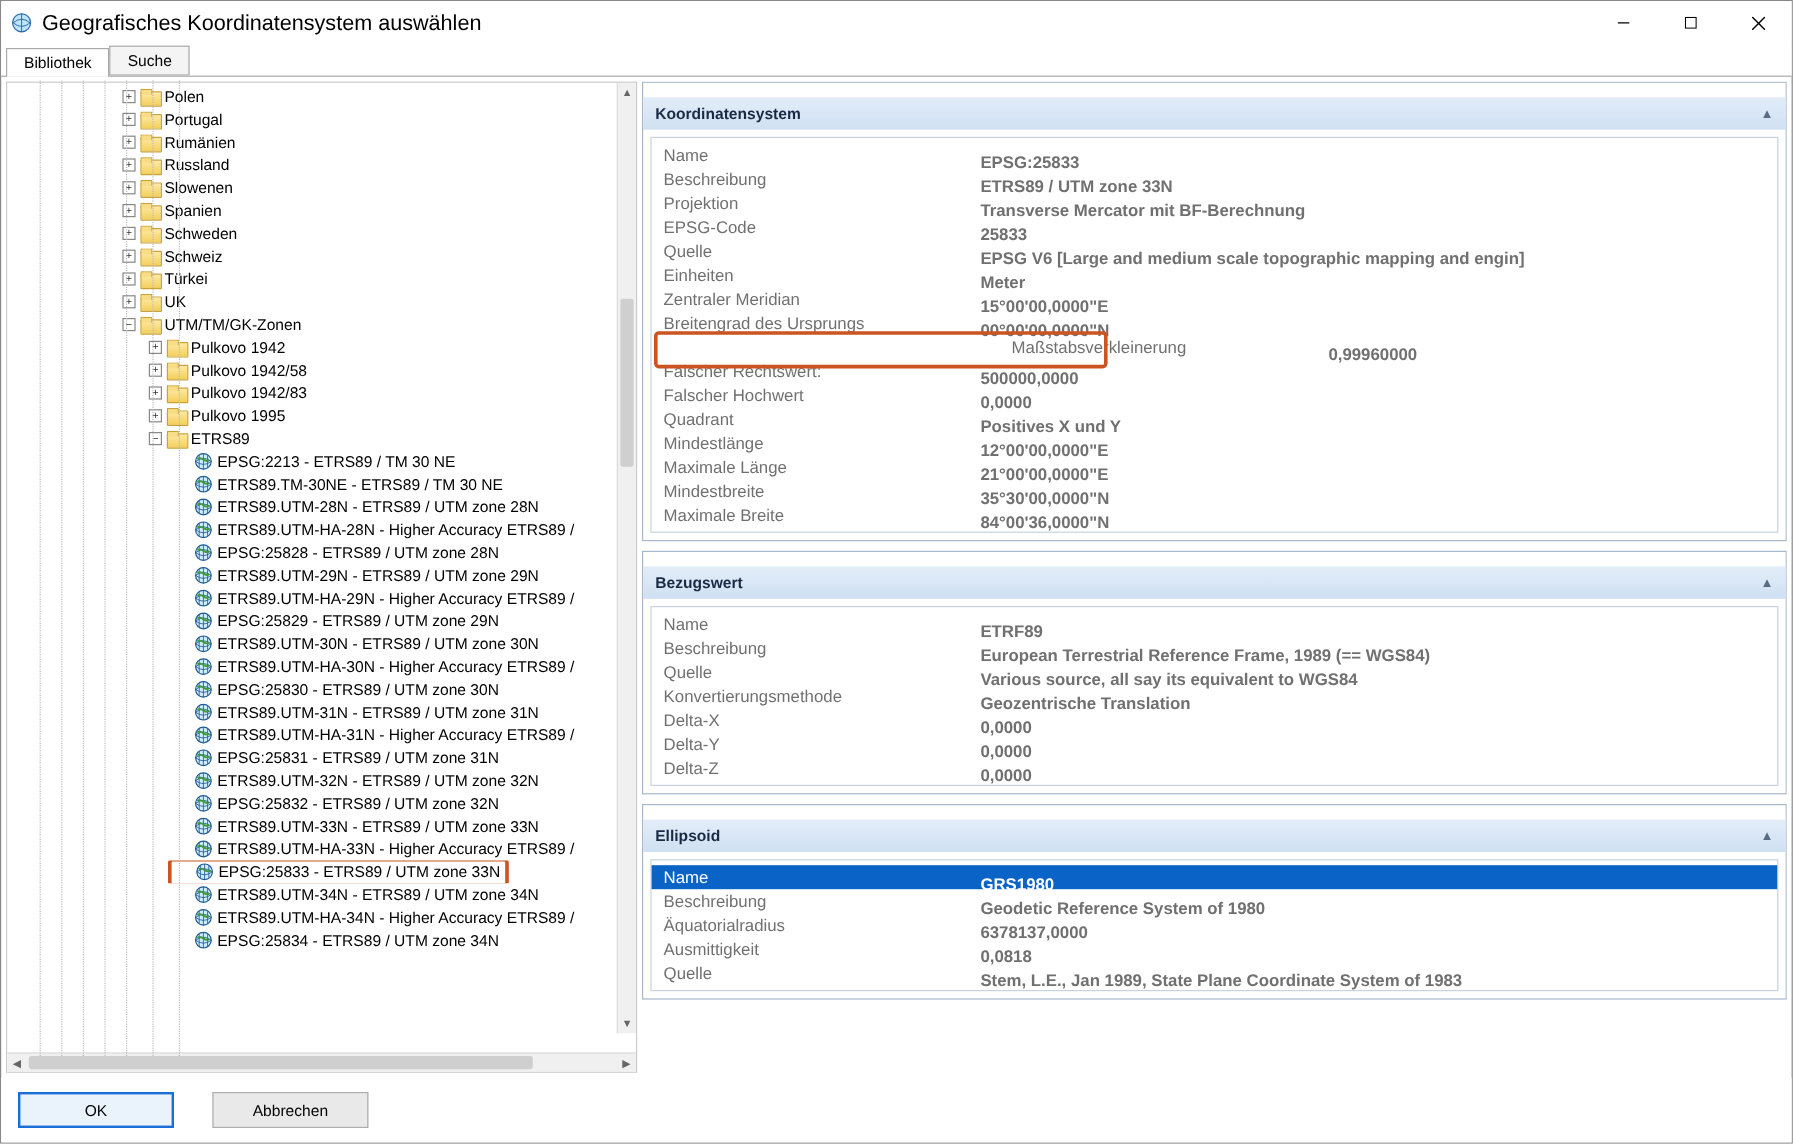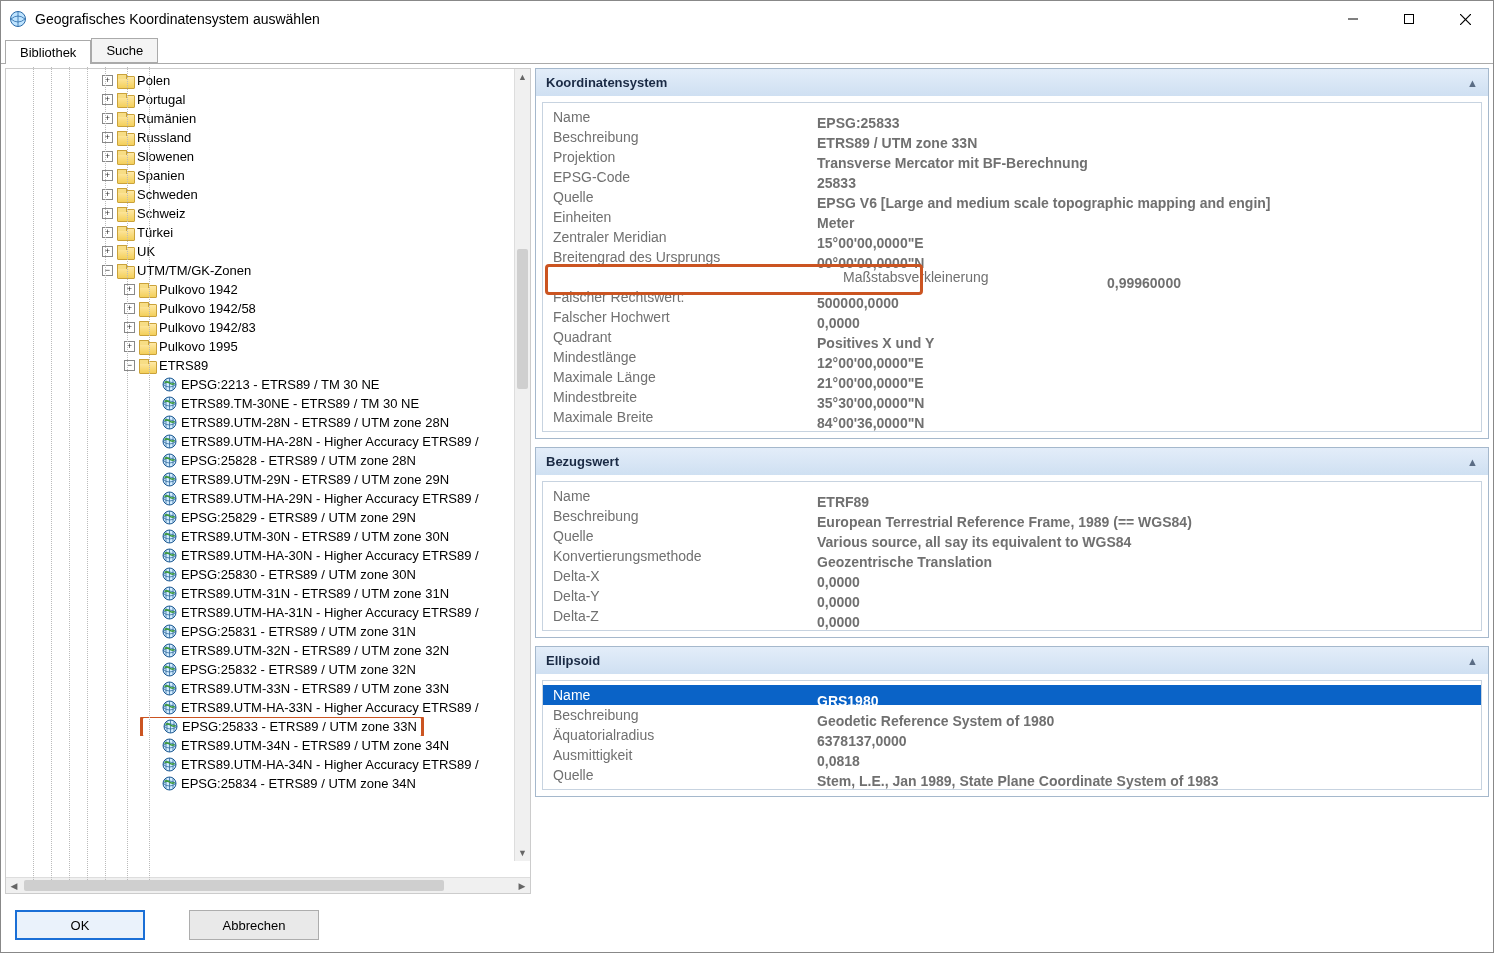--- a/index.html
+++ b/index.html
@@ -25,21 +25,21 @@
     display: flex;
     align-items: center;
     padding: 0 0 0 8px;
     background: #fff;
   }
   .titlebar .app-icon {
     width: 18px; height: 18px;
     margin-right: 8px;
     display: inline-flex; align-items: center; justify-content: center;
   }
-  .titlebar .title { flex: 1; font-size: 14px; }
+  .titlebar .title { flex: 1; font-size: 18px; }
   .win-controls { display: flex; }
   .win-btn {
     width: 56px; height: 36px;
     display: flex; align-items: center; justify-content: center;
     font-family: "Segoe UI Symbol", sans-serif;
     font-size: 12px;
   }
   .tabs {
     display: flex;
     padding: 0 4px;
@@ -176,20 +176,21 @@
   .section {
     border: 1px solid #a5b8cc;
   }
   .section-header {
     background: linear-gradient(#e3edf9,#cfe0f2);
     padding: 6px 10px;
     font-weight: bold;
     font-size: 13px;
     display:flex; align-items:center;
     color: #1a2a44;
+    margin-top: 12px;
   }
   .section-header .sp { flex:1; }
   .chevron {
     font-size: 11px; color: #5a6c84;
   }
   .section-body {
     border: 1px solid #c7d3e0;
     margin: 6px;
     padding: 4px 0;
     background: #fff;
@@ -221,21 +222,21 @@
     border: 3px solid #cb5421;
     border-radius: 4px;
     pointer-events: none;
   }
   
   .button-bar {
     height: 54px;
     display: flex;
     align-items: center;
     padding: 0 14px;
-    gap: 44px;
+    gap: 32px;
     background: #fff;
   }
   .btn {
     width: 130px; height: 30px;
     border: 1px solid #adadad;
     background: #e9e9e9;
     font-size: 13px;
     display:flex;align-items:center;justify-content:center;
   }
   .btn.primary {

